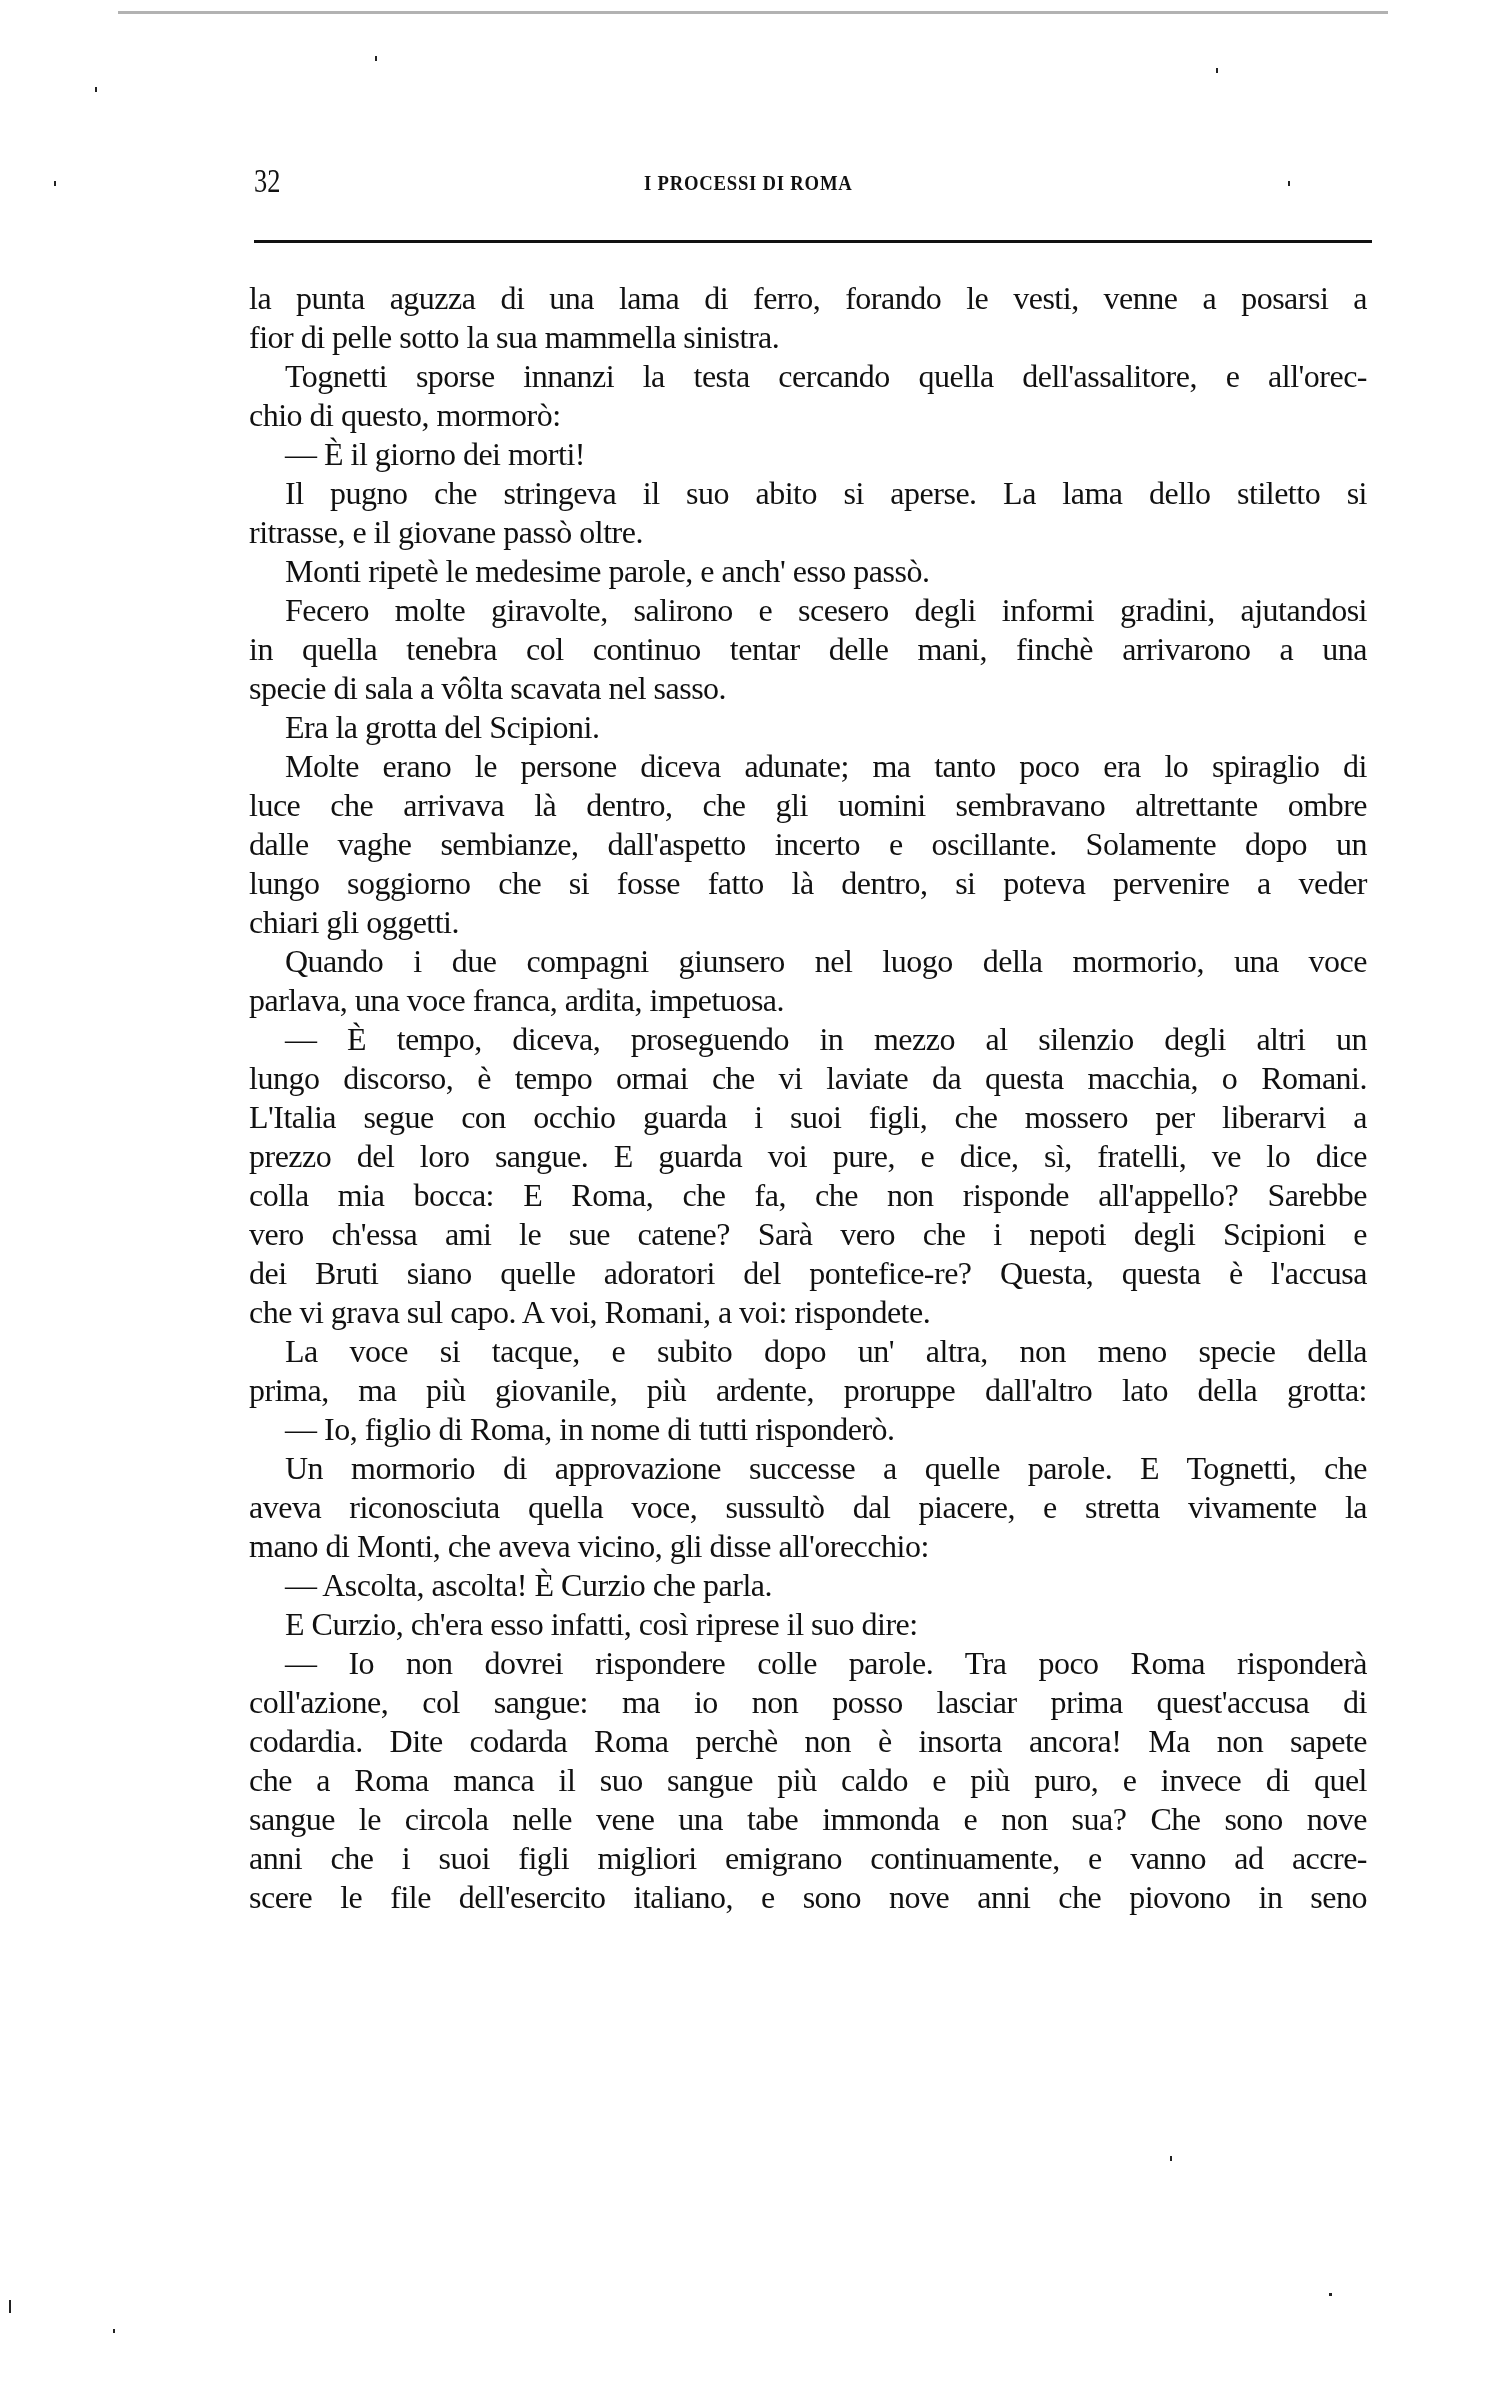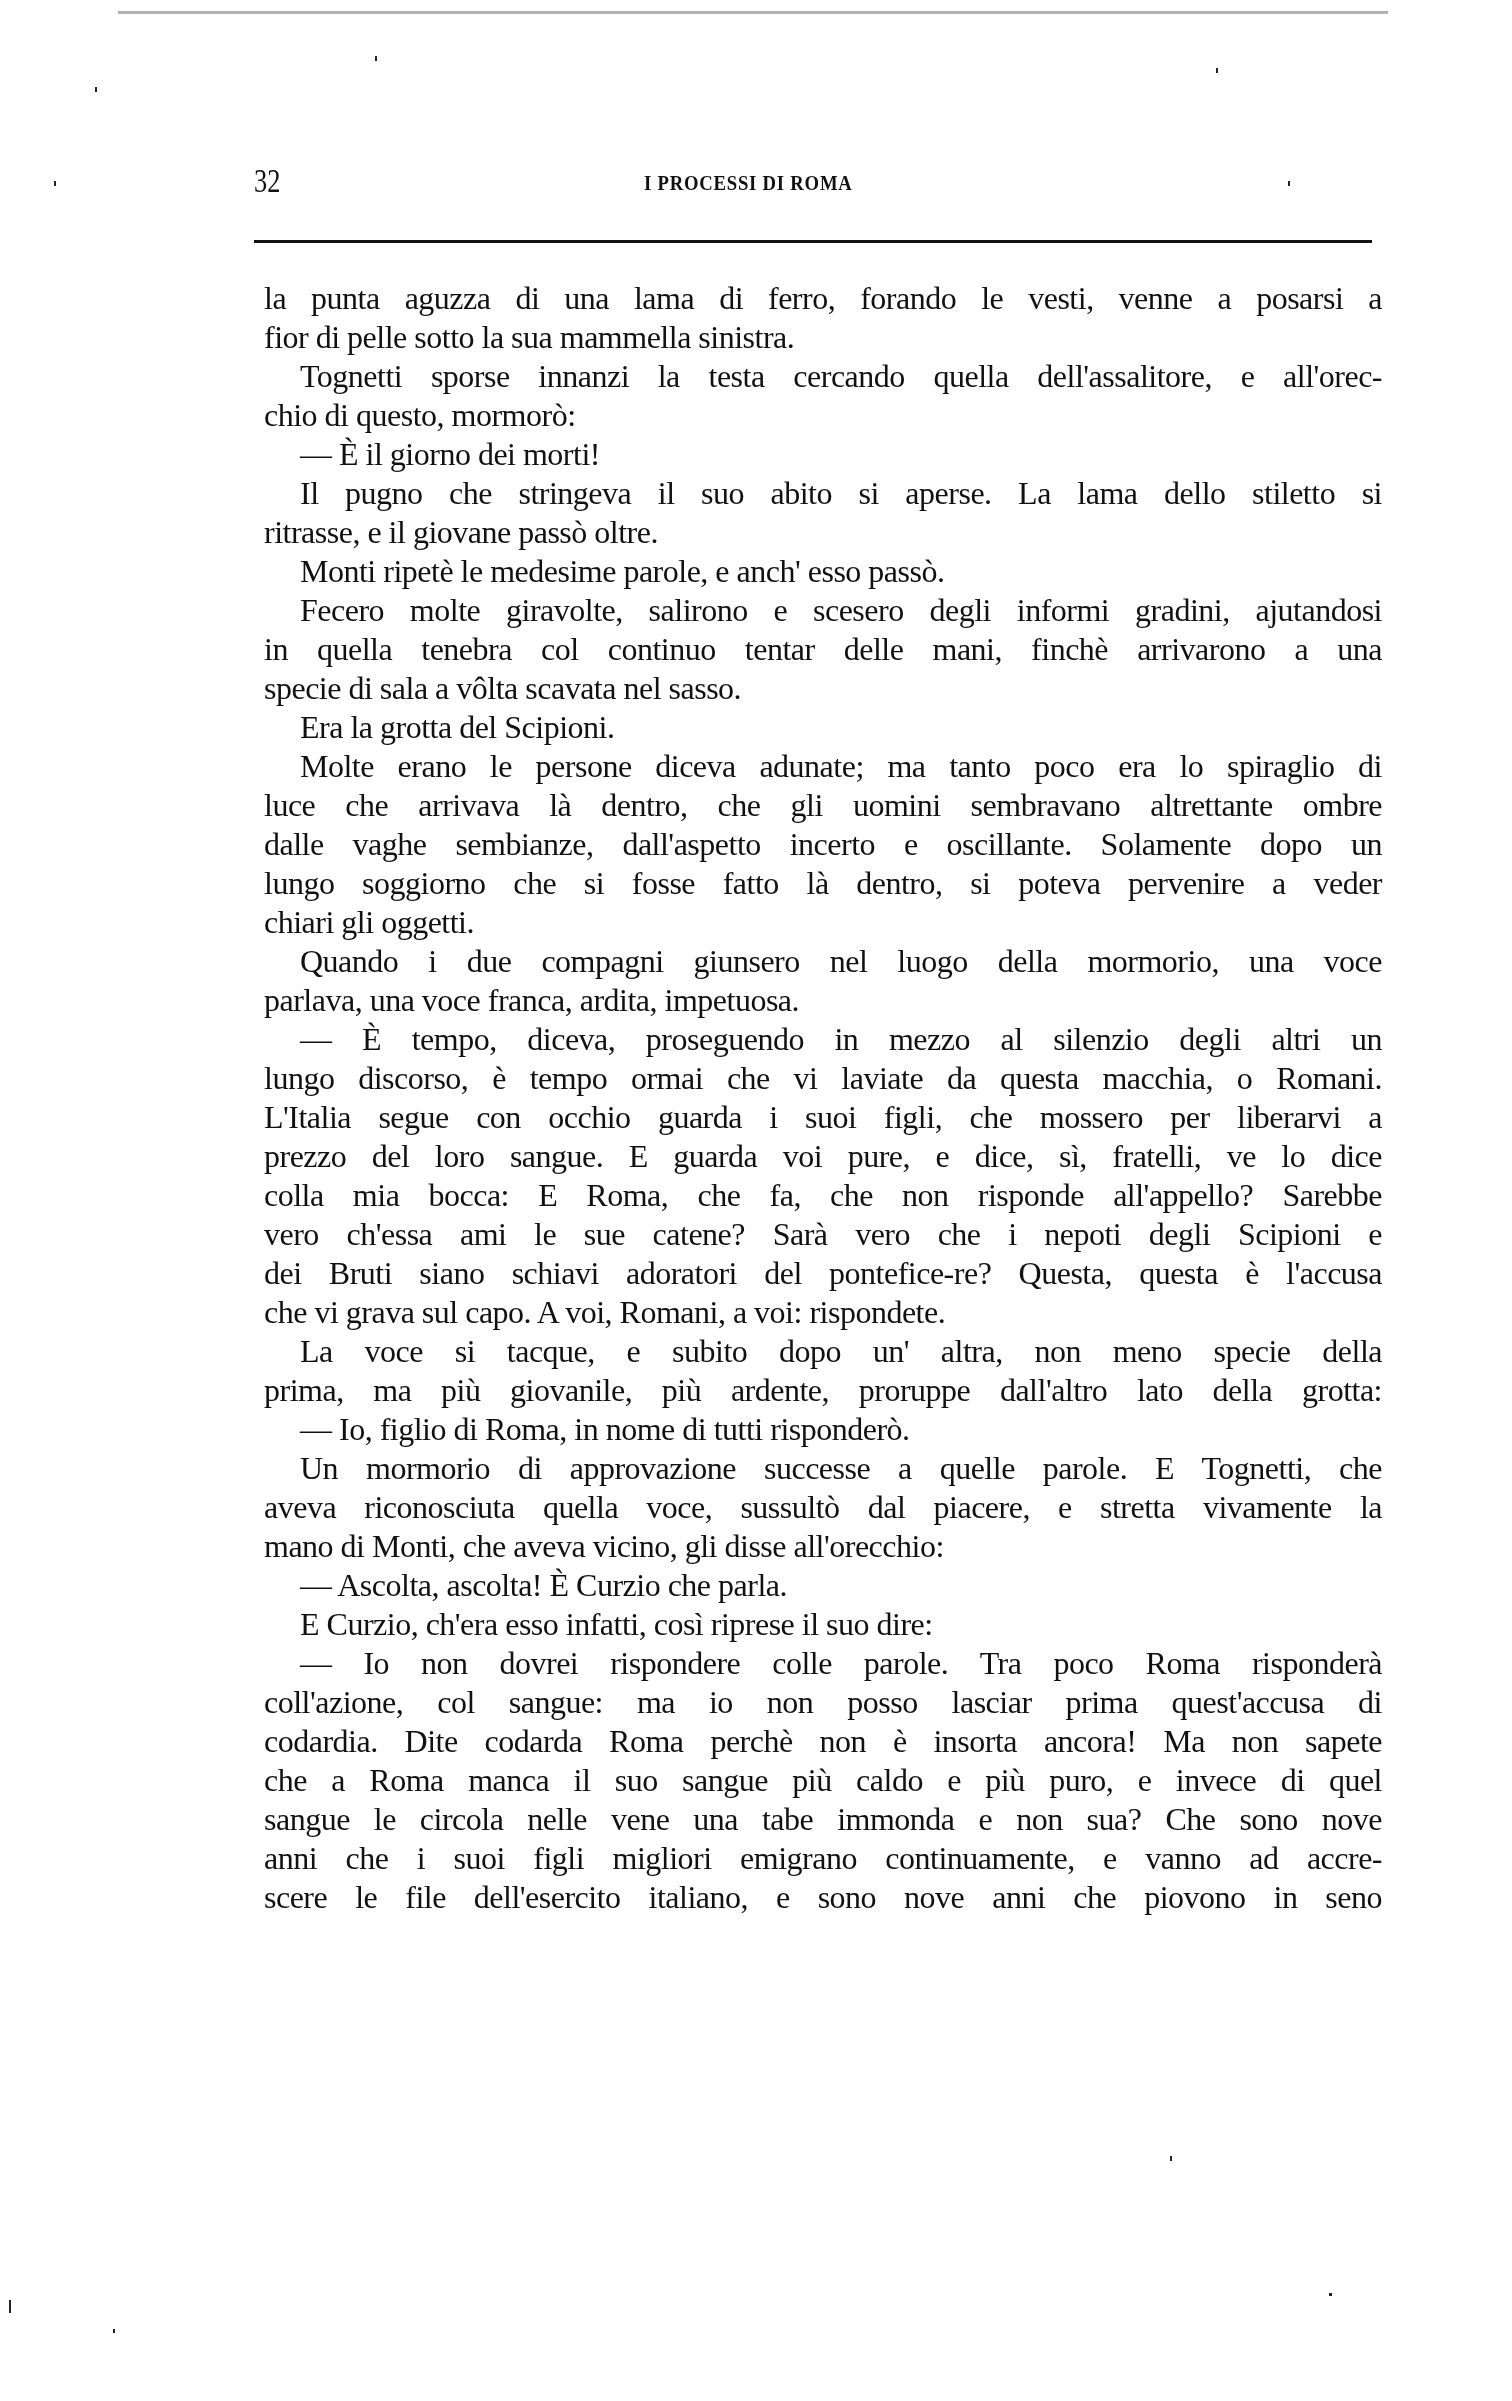--- a/index.html
+++ b/index.html
@@ -2,21 +2,21 @@
 <html style="font-size:14.5px"><head>
 <meta charset="utf-8">
 <style>
   html, body { margin: 0; padding: 0; background: #ffffff; }
   body { width: 1512px; height: 2401px; position: relative; overflow: hidden; color: #111; }
   .page { position: absolute; left: 0; top: 0; width: 1512px; height: 2401px; }
   .header { position: absolute; top: 163px; left: 254px; width: 1116px; height: 45px; }
   .page-number { position: absolute; left: 0; top: 0; font-family: "Liberation Serif", serif; font-size: 33px; transform: scaleX(0.8); transform-origin: left top; }
   .running-title { position: absolute; left: 390px; top: 7.3px; font-family: "Liberation Serif", serif; font-size: 22px; font-weight: bold; letter-spacing: 0.9px; transform: scaleX(0.85); transform-origin: left top; }
   .rule { position: absolute; top: 240px; left: 254px; width: 1118px; height: 2.7px; background: #111; }
-  .body-text { position: absolute; top: 279px; left: 264px; width: 1118px; }
+  .body-text { position: absolute; top: 279px; left: 249px; width: 1118px; }
   .line { height: 39px; font-family: "Liberation Serif", serif; font-size: 32px; line-height: 39px; white-space: nowrap; text-align: justify; text-align-last: justify; letter-spacing: -0.5px; }
   .line.last { text-align-last: left; }
   .line.indent { padding-left: 36px; }
   .speck { position: absolute; background: #222; }
 </style>
 </head>
 <body>
 
 <div class="page">
   <div class="header">
@@ -44,21 +44,21 @@
       <div class="line">lungo soggiorno che si fosse fatto là dentro, si poteva pervenire a veder</div>
       <div class="line last">chiari gli oggetti.</div>
       <div class="line indent">Quando i due compagni giunsero nel luogo della mormorio, una voce</div>
       <div class="line last">parlava, una voce franca, ardita, impetuosa.</div>
       <div class="line indent">— È tempo, diceva, proseguendo in mezzo al silenzio degli altri un</div>
       <div class="line">lungo discorso, è tempo ormai che vi laviate da questa macchia, o Romani.</div>
       <div class="line">L'Italia segue con occhio guarda i suoi figli, che mossero per liberarvi a</div>
       <div class="line">prezzo del loro sangue. E guarda voi pure, e dice, sì, fratelli, ve lo dice</div>
       <div class="line">colla mia bocca: E Roma, che fa, che non risponde all'appello? Sarebbe</div>
       <div class="line">vero ch'essa ami le sue catene? Sarà vero che i nepoti degli Scipioni e</div>
-      <div class="line">dei Bruti siano schiavi adoratori del pontefice-re? Questa, questa è l'accusa</div>
+      <div class="line">dei Bruti siano quelle adoratori del pontefice-re? Questa, questa è l'accusa</div>
       <div class="line last">che vi grava sul capo. A voi, Romani, a voi: rispondete.</div>
       <div class="line indent">La voce si tacque, e subito dopo un' altra, non meno specie della</div>
       <div class="line">prima, ma più giovanile, più ardente, proruppe dall'altro lato della grotta:</div>
       <div class="line indent last">— Io, figlio di Roma, in nome di tutti risponderò.</div>
       <div class="line indent">Un mormorio di approvazione successe a quelle parole. E Tognetti, che</div>
       <div class="line">aveva riconosciuta quella voce, sussultò dal piacere, e stretta vivamente la</div>
       <div class="line last">mano di Monti, che aveva vicino, gli disse all'orecchio:</div>
       <div class="line indent last">— Ascolta, ascolta! È Curzio che parla.</div>
       <div class="line indent last">E Curzio, ch'era esso infatti, così riprese il suo dire:</div>
       <div class="line indent">— Io non dovrei rispondere colle parole. Tra poco Roma risponderà</div>

